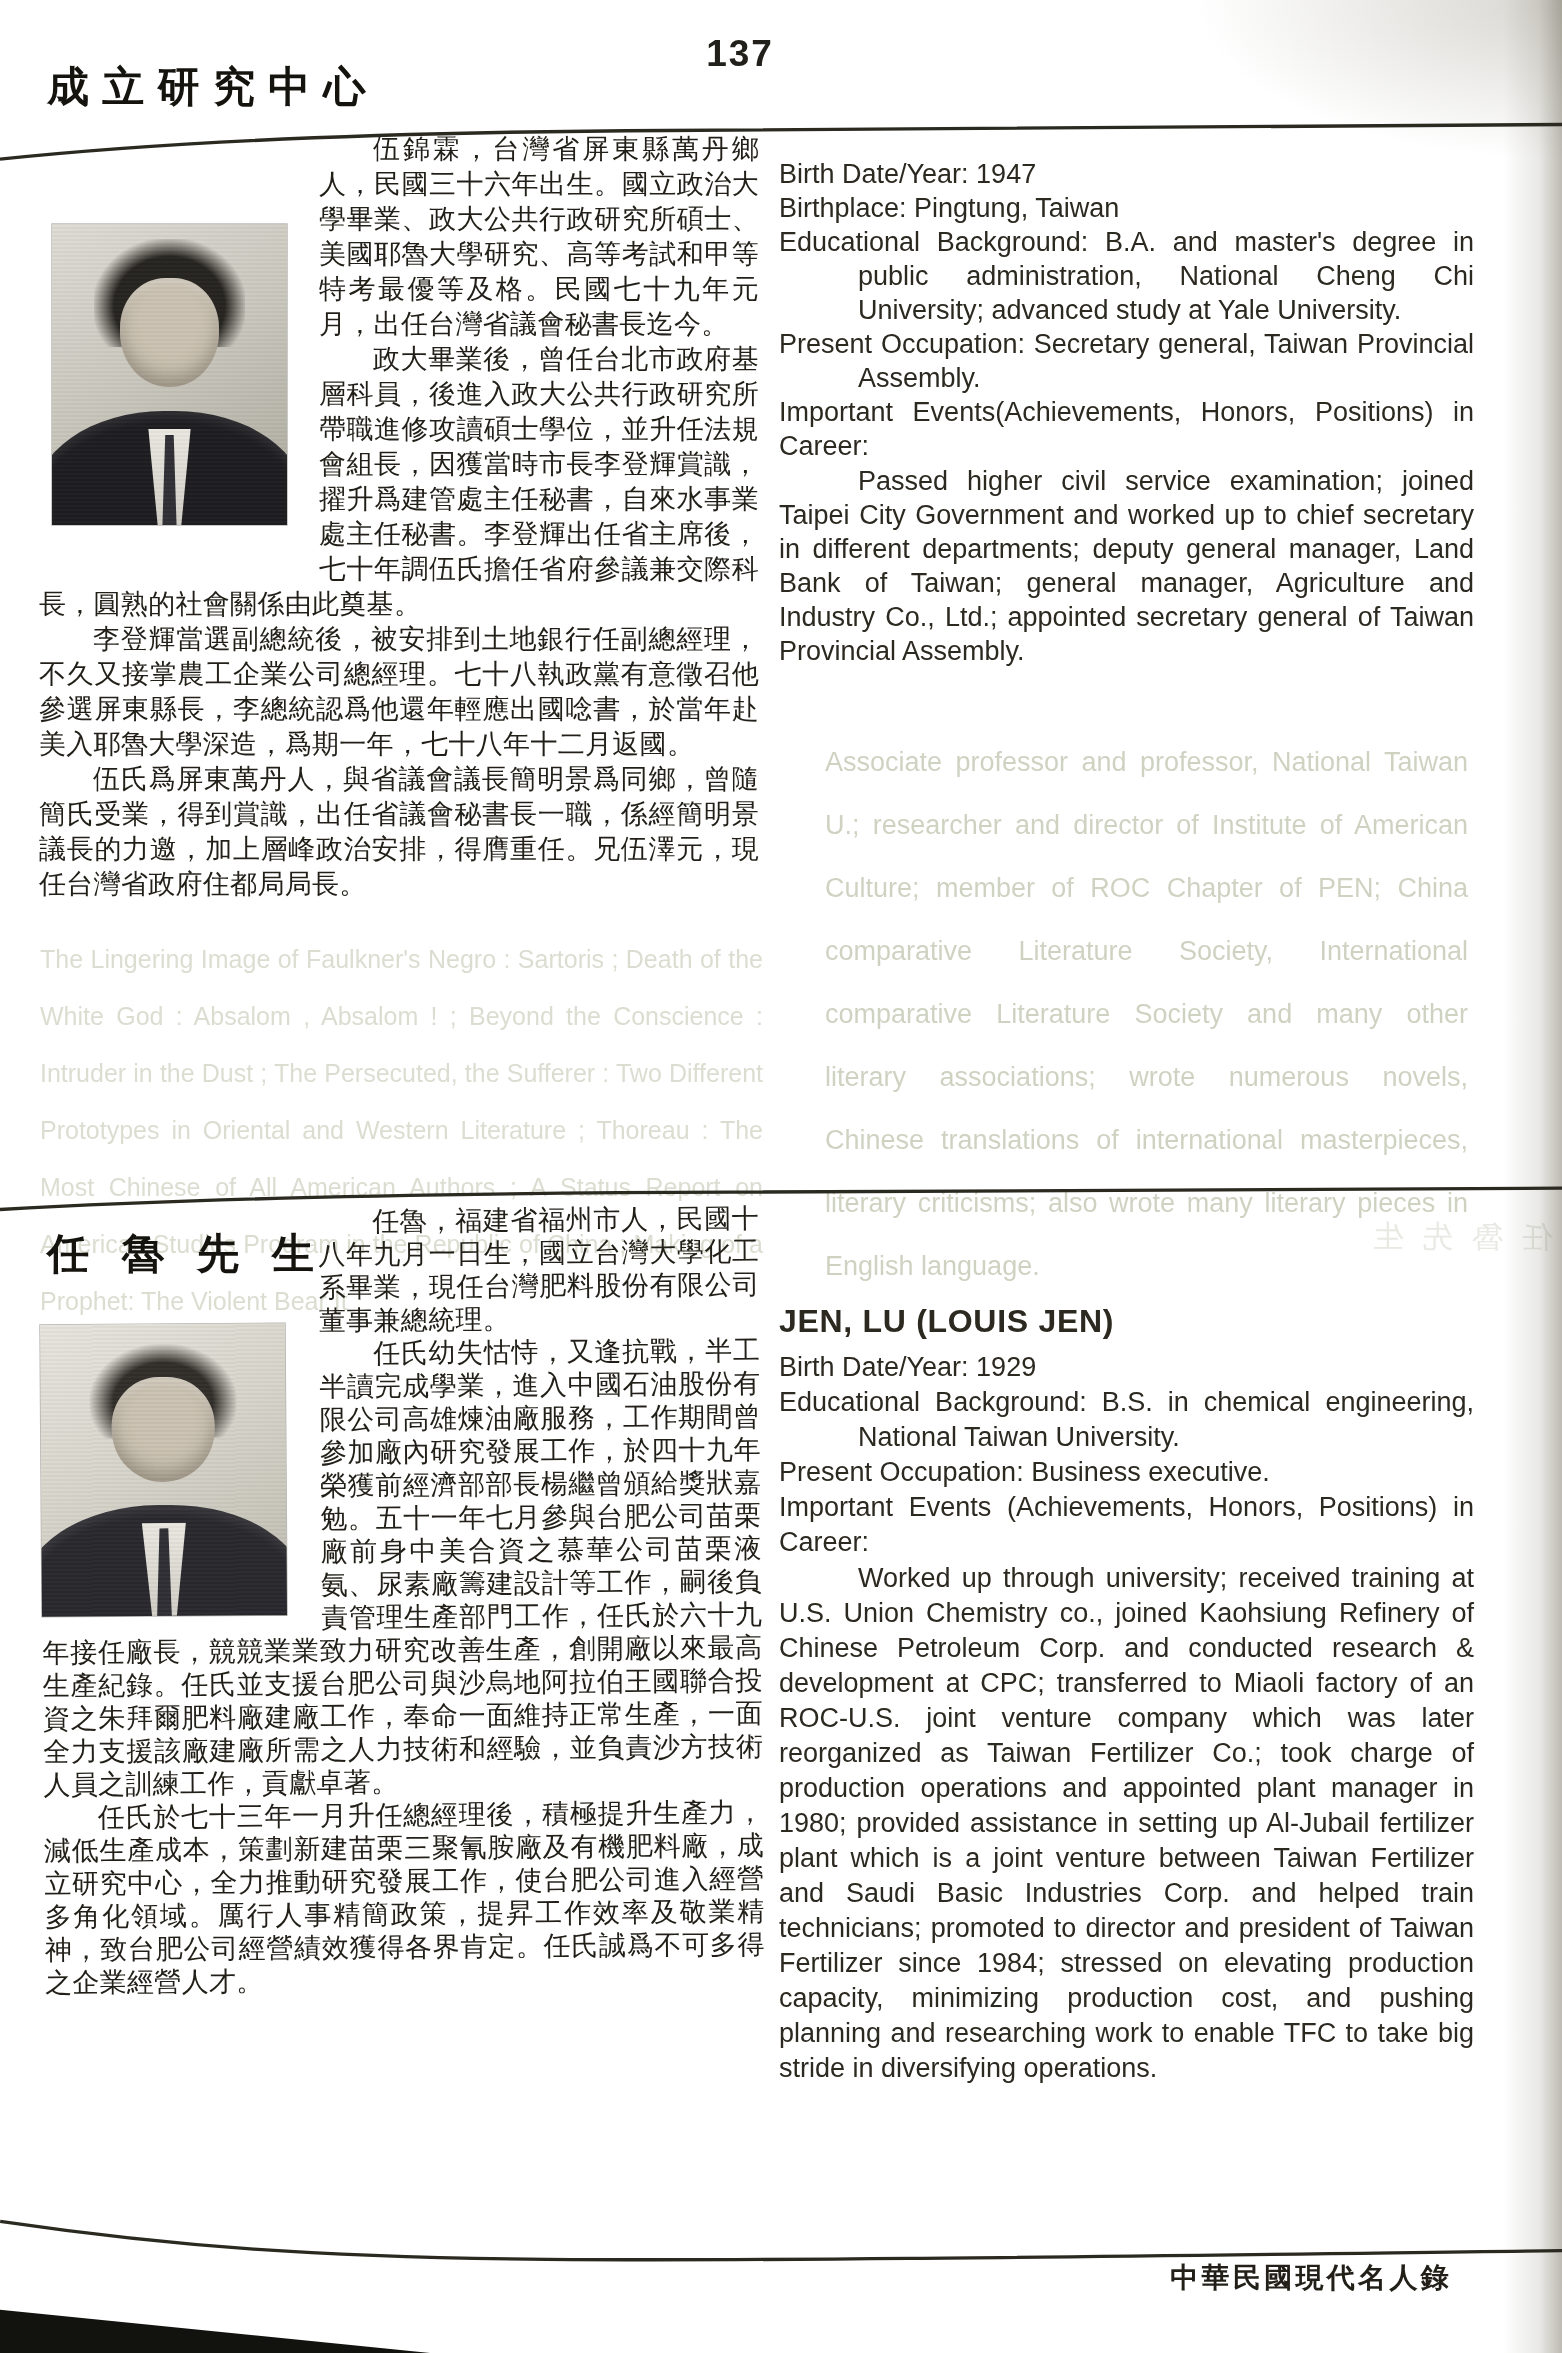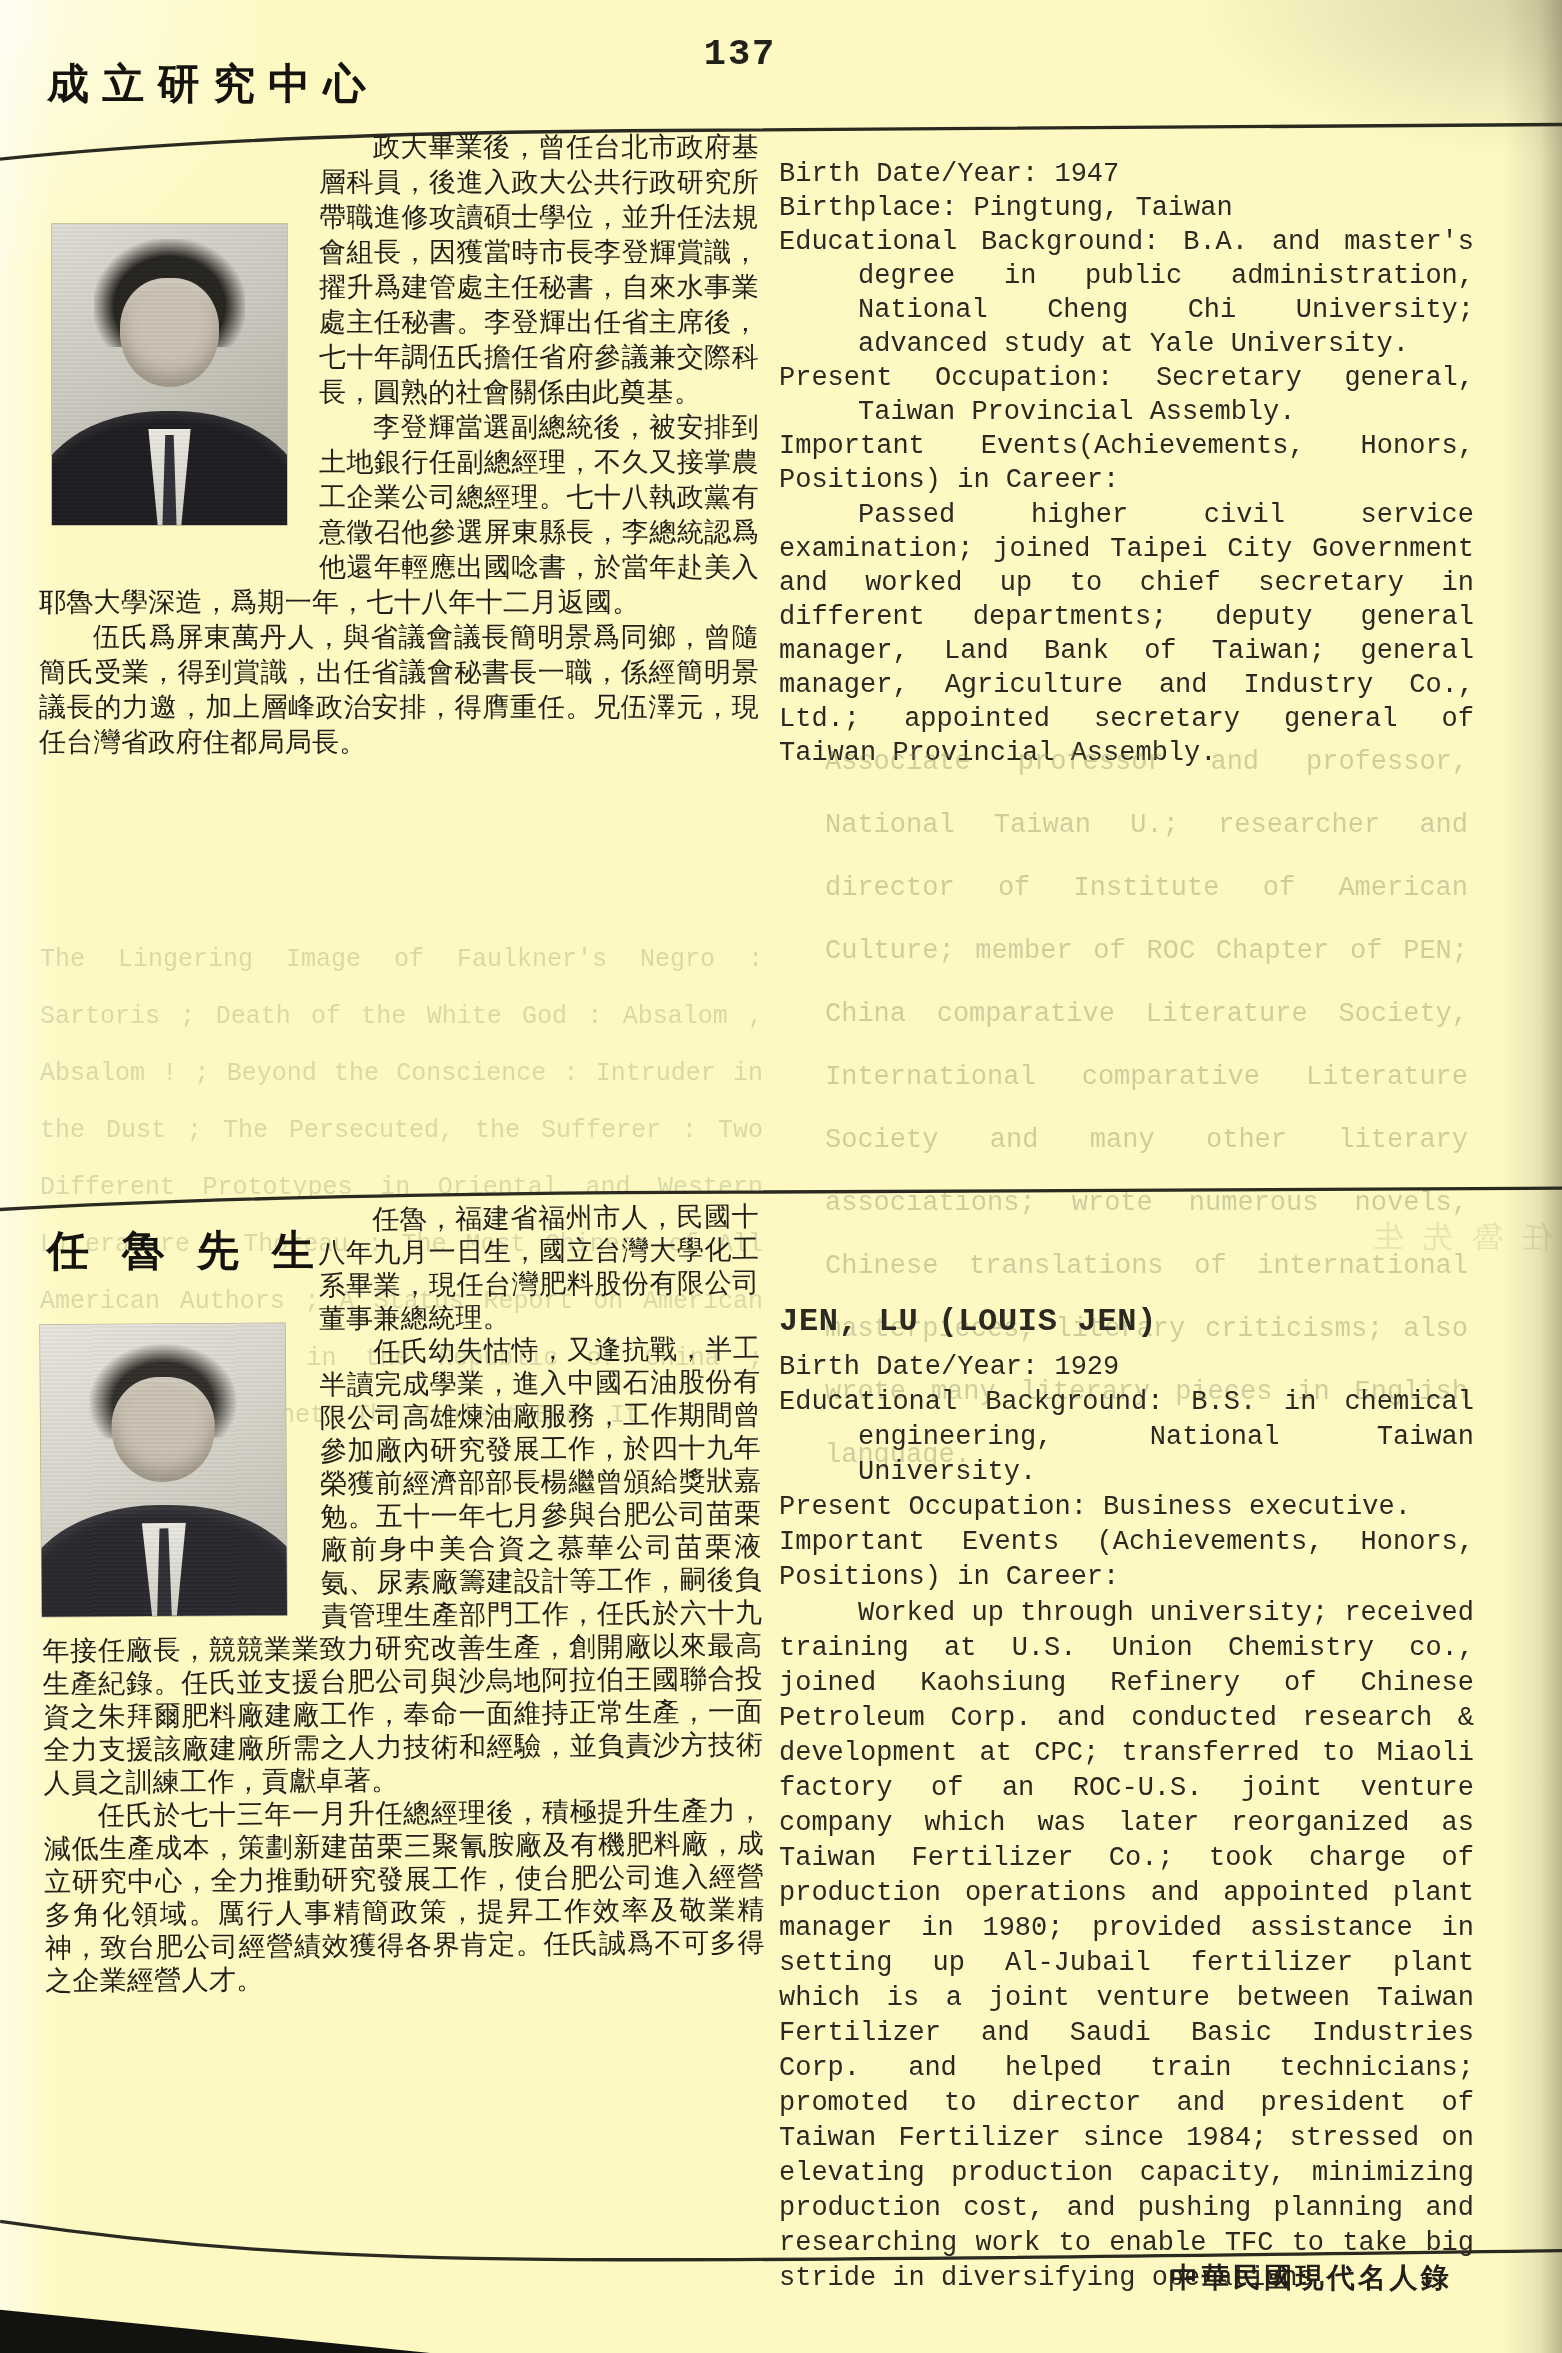--- a/index.html
+++ b/index.html
@@ -1,19 +1,19 @@
 <!DOCTYPE html>
 <html style="font-size:10.7px"><head>
 <meta charset="utf-8">
 <style>
   html,body { margin:0; padding:0; background:#555; }
   .page {
     position:relative; width:1563px; height:2354px; overflow:hidden;
-    background:#fef9c3;
-    font-family:Liberation Mono, monospace;
+    background:#ffffff;
+    font-family:Liberation Sans, sans-serif;
   }
   
   .shade { position:absolute; pointer-events:none; }
   .shade-left { left:0; top:0; width:60px; height:100%;
     background:linear-gradient(to right, rgba(255,255,255,.55), rgba(255,255,255,0)); }
   .shade-right { right:0; top:0; width:60px; height:100%;
     background:linear-gradient(to left, rgba(74,70,48,.38), rgba(74,70,48,.12) 40%, rgba(74,70,48,0)); }
   .shade-topright { right:0; top:0; width:400px; height:173px;
     background:radial-gradient(ellipse at 100% 0%, rgba(110,105,85,.28), rgba(110,105,85,0) 65%); }
   .shade-topleft { left:0; top:0; width:280px; height:280px;
@@ -105,20 +105,21 @@
     <div class="ph ph-hair"></div>
     <div class="ph ph-face"></div>
     <div class="ph ph-suit"></div>
     <div class="ph ph-shirt"></div>
     <div class="ph ph-tie"></div>
     <div class="ph ph-grain"></div>
   </div>
 
   <div class="bio-cn bio-cn-1">
     <div class="cn-spacer cn-spacer-1"></div>
+  <div class="p-cn">伍錦霖，台灣省屏東縣萬丹鄉人，民國三十六年出生。國立政治大學畢業、政大公共行政研究所碩士、美國耶魯大學研究、高等考試和甲等特考最優等及格。民國七十九年元月，出任台灣省議會秘書長迄今。</div>
       <div class="p-cn">政大畢業後，曾任台北市政府基層科員，後進入政大公共行政研究所帶職進修攻讀碩士學位，並升任法規會組長，因獲當時市長李登輝賞識，擢升爲建管處主任秘書，自來水事業處主任秘書。李登輝出任省主席後，七十年調伍氏擔任省府參議兼交際科長，圓熟的社會關係由此奠基。</div>
       <div class="p-cn">李登輝當選副總統後，被安排到土地銀行任副總經理，不久又接掌農工企業公司總經理。七十八執政黨有意徵召他參選屏東縣長，李總統認爲他還年輕應出國唸書，於當年赴美入耶魯大學深造，爲期一年，七十八年十二月返國。</div>
       <div class="p-cn">伍氏爲屏東萬丹人，與省議會議長簡明景爲同鄉，曾隨簡氏受業，得到賞識，出任省議會秘書長一職，係經簡明景議長的力邀，加上層峰政治安排，得膺重任。兄伍澤元，現任台灣省政府住都局局長。</div>
     </div>
 
   <div class="bio-en bio-en-1">
     <div>
         <div class="f-flush">Birth Date/Year: 1947</div>
         <div class="f-flush">Birthplace: Pingtung, Taiwan</div>
         <div class="f-hang">Educational Background: B.A. and master's degree in public administration, National Cheng Chi University; advanced study at Yale University.</div>

